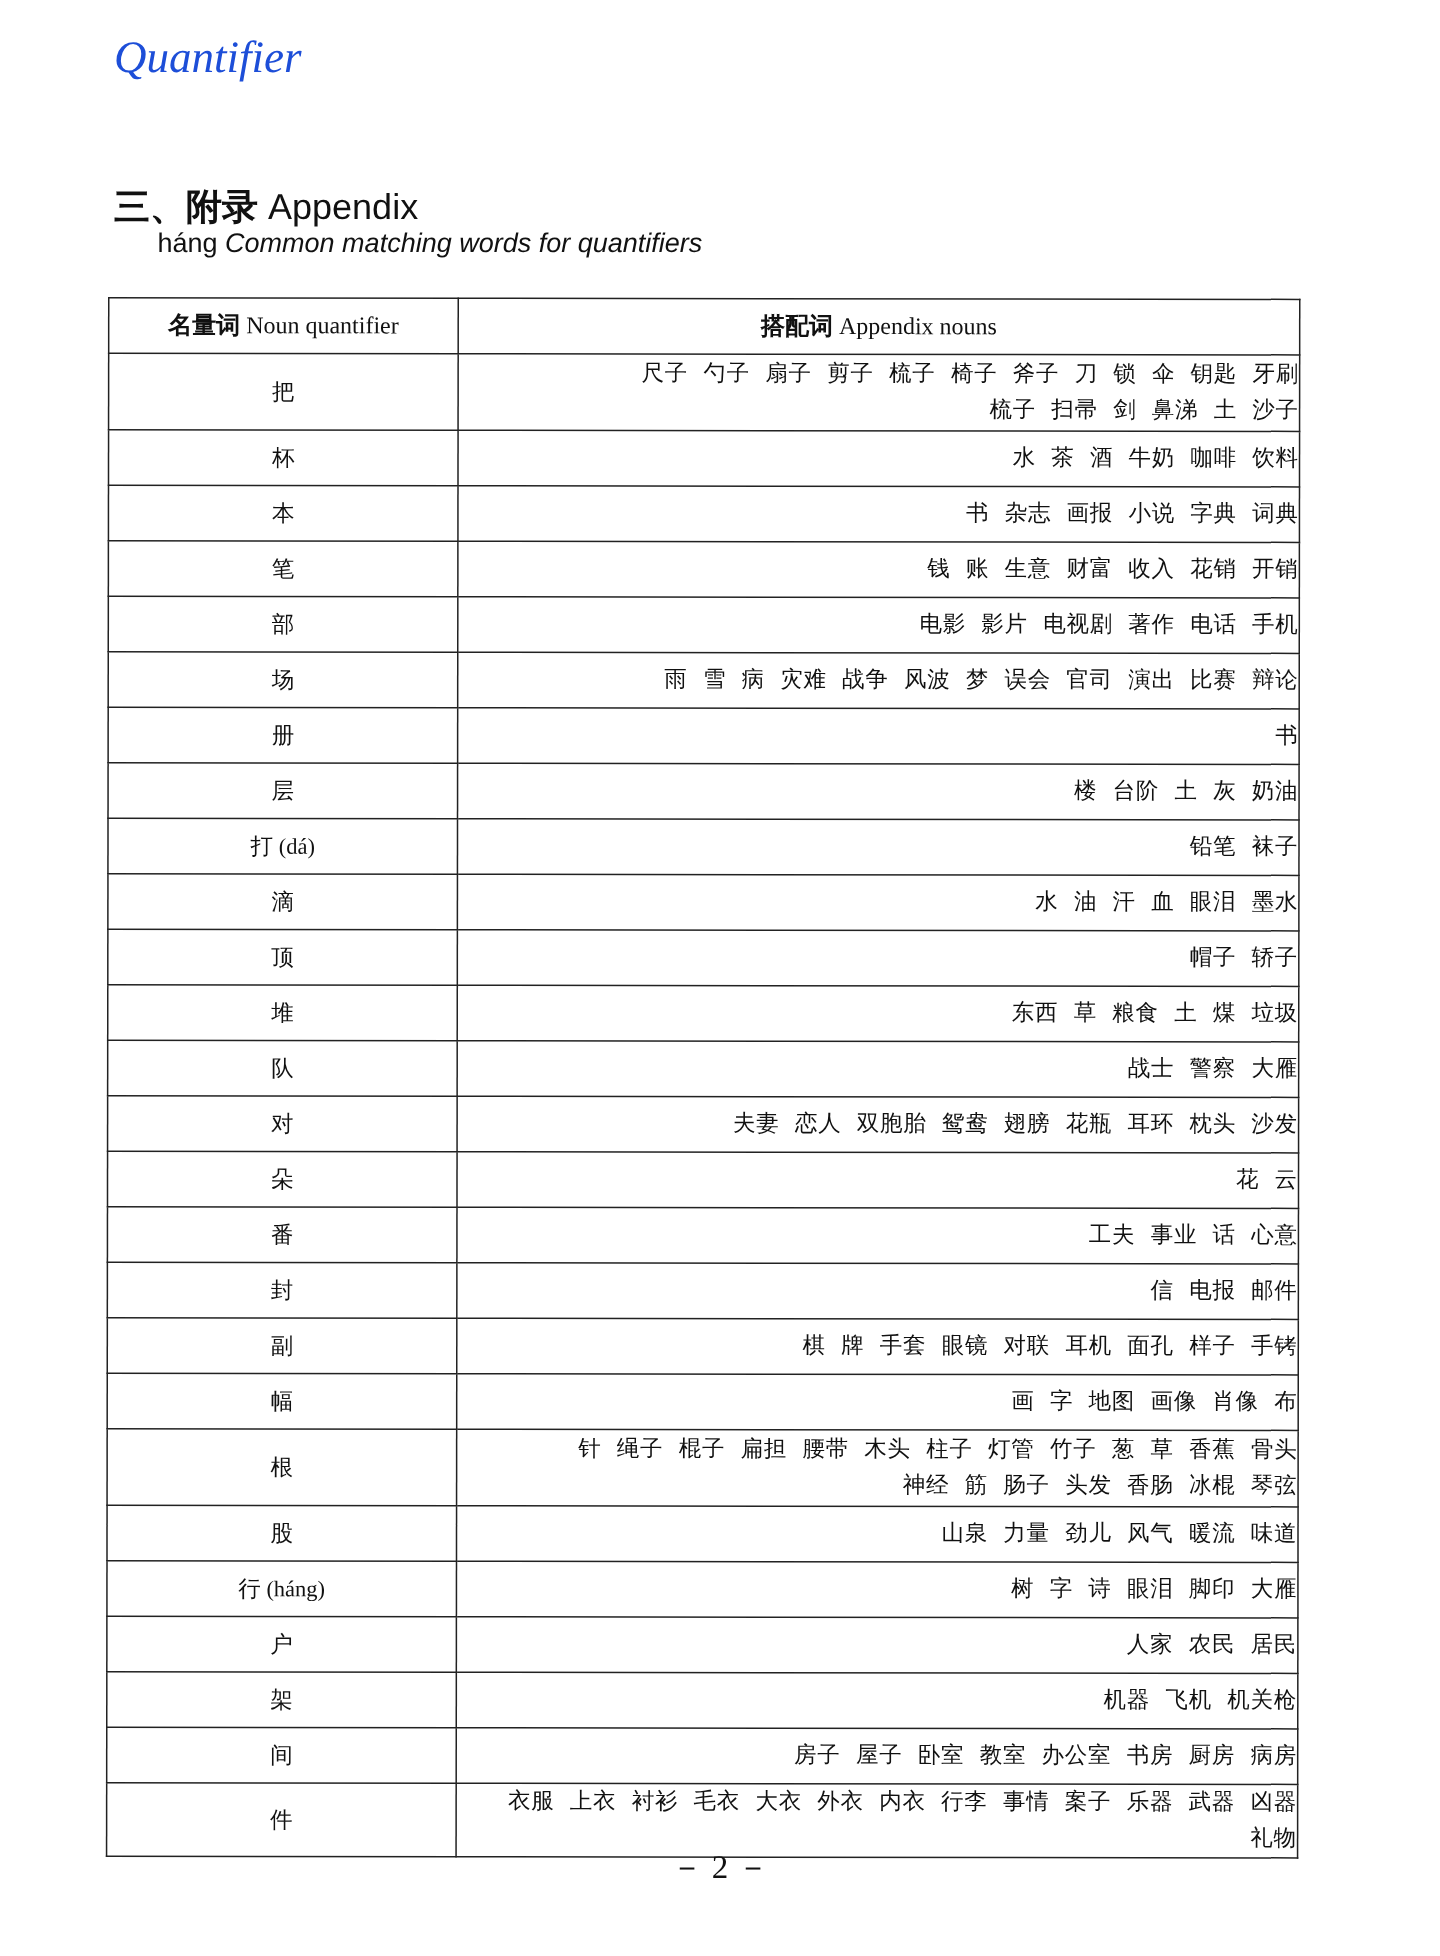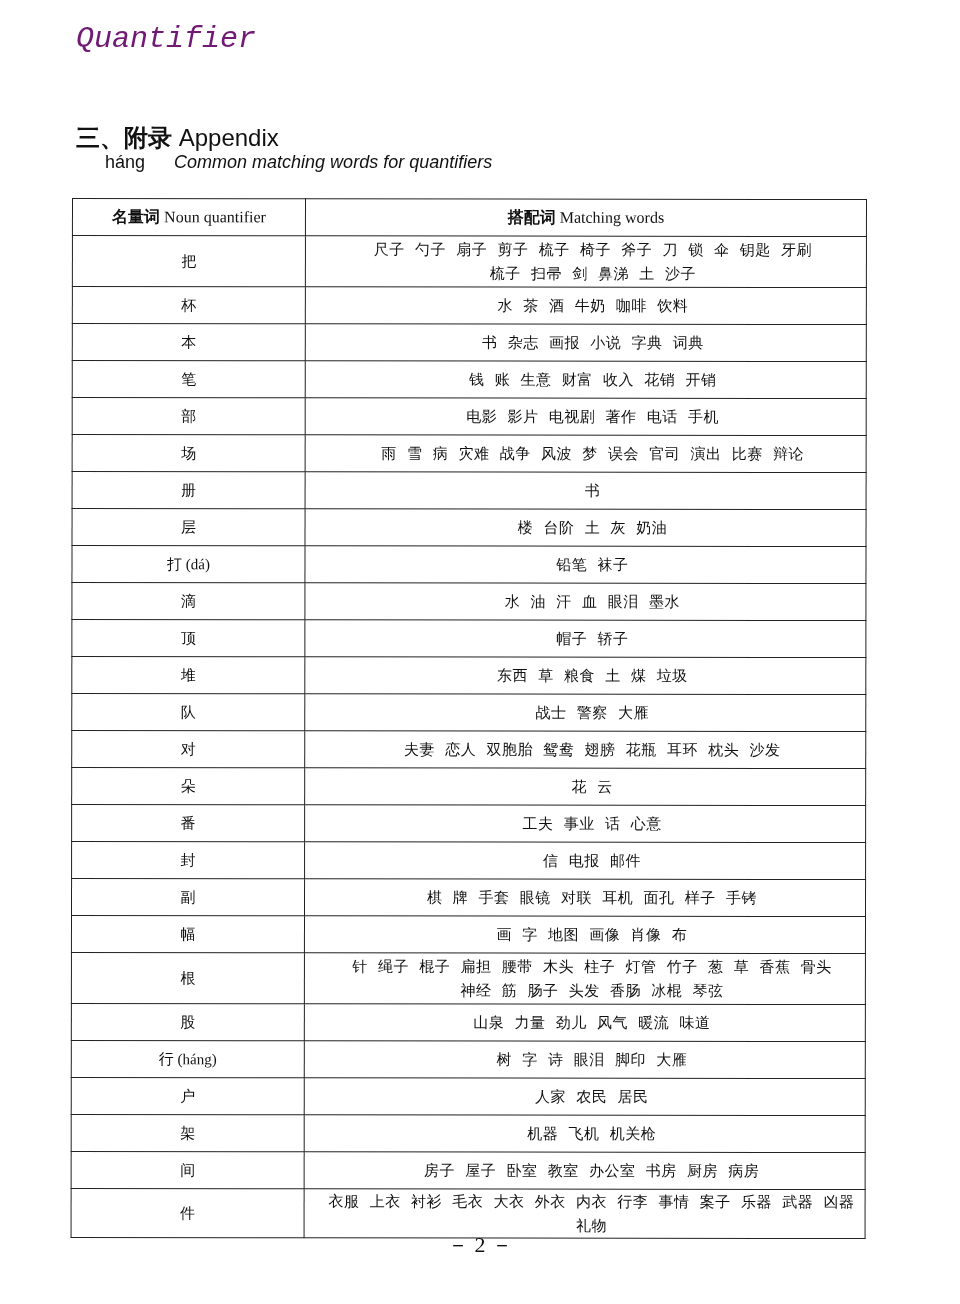--- a/index.html
+++ b/index.html
@@ -1,46 +1,46 @@
 <!DOCTYPE html>
 <html><head>
 <meta charset="utf-8">
 <style>
   html, body { margin: 0; padding: 0; background: #ffffff; }
   body { width: 960px; height: 1304px; position: relative; overflow: hidden; color: #111; }
   .page-title {
     position: absolute; left: 76px; top: 22px;
-    font-family: Liberation Mono, monospace;
-    font-style: italic; font-size: 30px; color: #701a75;
+    font-family: Liberation Serif, serif;
+    font-style: italic; font-size: 30px; color: #1d4ed8;
   }
   .section-heading {
     position: absolute; left: 76px; top: 122px;
     font-family: "Liberation Sans", "DejaVu Sans", sans-serif; font-size: 24px;
   }
   .section-heading .num { font-weight: bold; }
   .section-heading .zh { font-weight: bold; }
   .sub-heading {
     position: absolute; left: 105px; top: 152px;
     font-family: "Liberation Sans", "DejaVu Sans", sans-serif; font-size: 18px;
   }
-  .sub-heading .en { font-style: italic; margin-left: 24px; }
+  .sub-heading .en { font-style: italic; }
   table.matching {
     position: absolute; left: 72px; top: 198px; width: 795px;
     border-collapse: collapse;
     font-family: "Liberation Serif", "DejaVu Serif", serif;
     font-size: 15px;
     transform: rotate(0.08deg); transform-origin: left top;
   }
   table.matching th, table.matching td {
     border: 1.5px solid #222; padding: 0;
   }
   table.matching th { height: 36px; font-size: 16px; font-weight: normal; margin-left: 32px; }
   table.matching th b { font-weight: bold; }
   .col-q { width: 232px; text-align: center; }
-  .col-n { text-align: center; padding-left: 14px !important; line-height: 24px; }
+  .col-n { text-align: right; padding-left: 14px !important; line-height: 24px; }
   td.col-q { font-size: 15px; }
   tr.row td { height: 36px; }
   tr.row.tall td { height: 50px; }
   .nouns { word-spacing: 6px; letter-spacing: 0.5px; }
   .page-number {
     position: absolute; left: 0; width: 960px; top: 1230px; text-align: center;
     font-family: "Liberation Serif", "DejaVu Serif", serif; font-size: 22px;
   }
 </style>
 </head>
@@ -60,21 +60,21 @@
 
 <table class="matching">
   <thead>
     <tr>
       <th class="col-q">
         <b>名量词</b>
         <span>Noun quantifier</span>
       </th>
       <th>
         <b>搭配词</b>
-        <span>Matching words</span>
+        <span>Appendix nouns</span>
       </th>
     </tr>
   </thead>
   <tbody id="table-body">
       <tr class="row tall">
         <td class="col-q">把</td>
         <td class="col-n">
           <div class="nouns">尺子 勺子 扇子 剪子 梳子 椅子 斧子 刀 锁 伞 钥匙 牙刷</div>
           <div class="nouns">梳子 扫帚 剑 鼻涕 土 沙子</div>
         </td>

